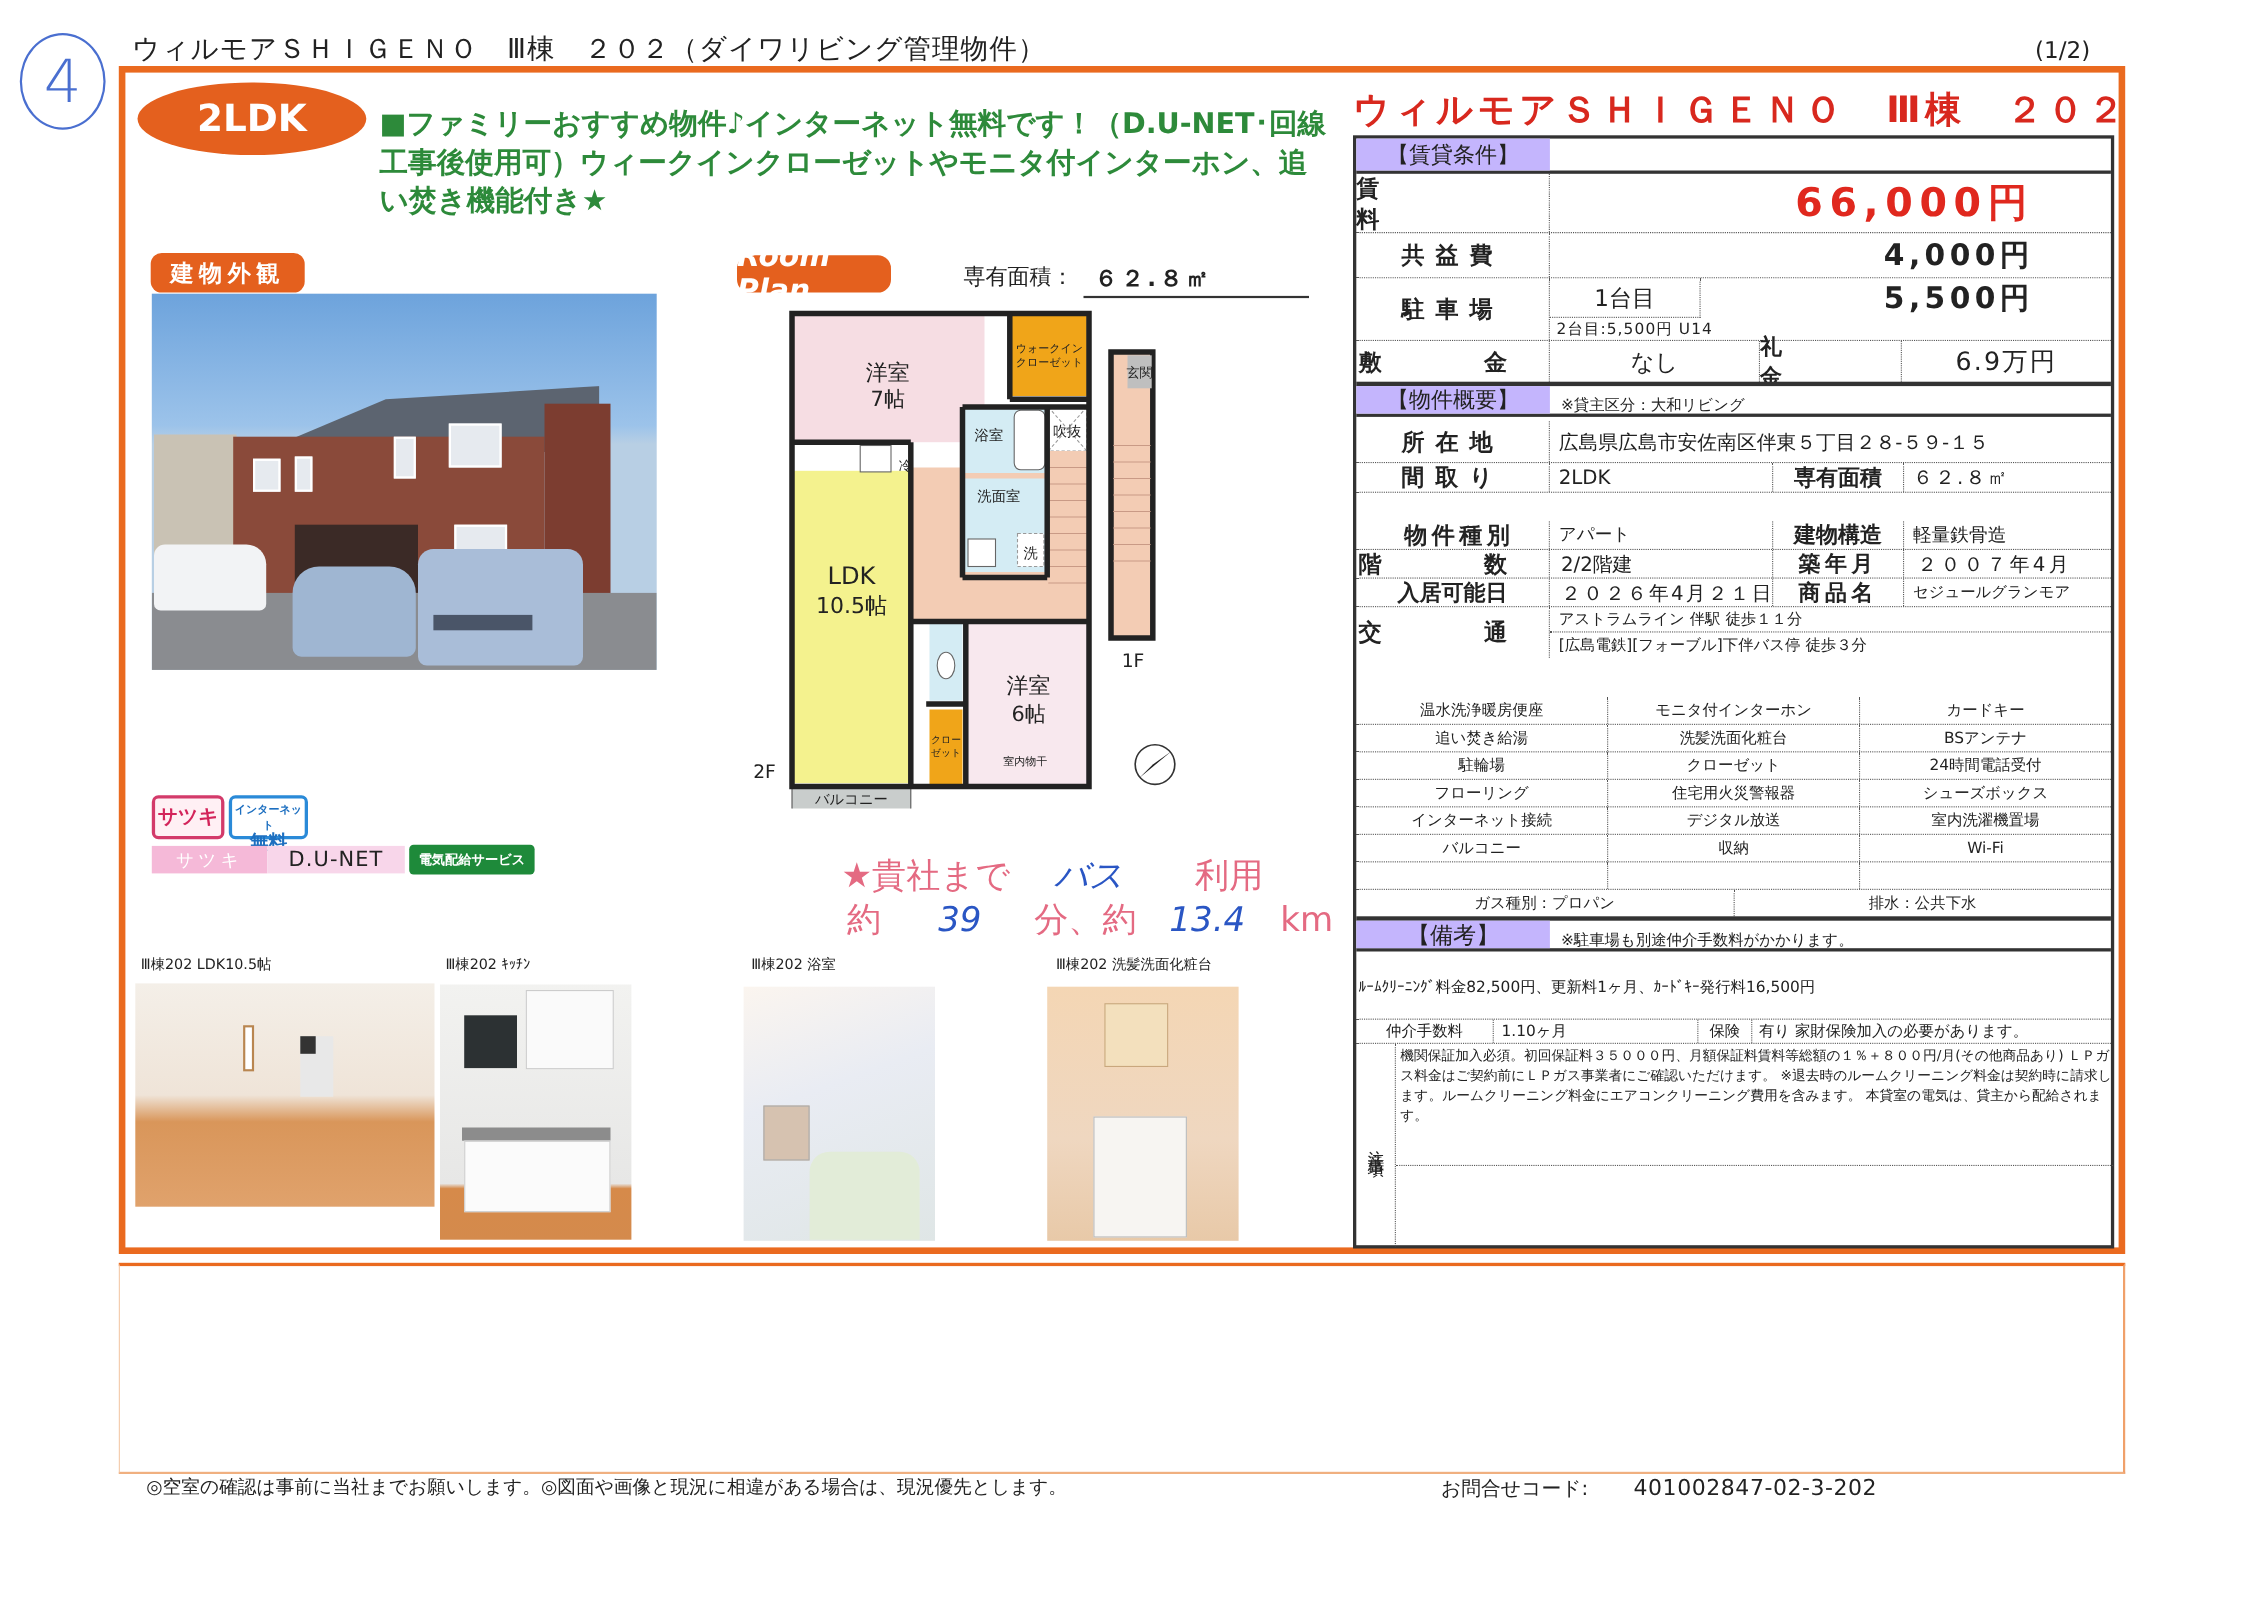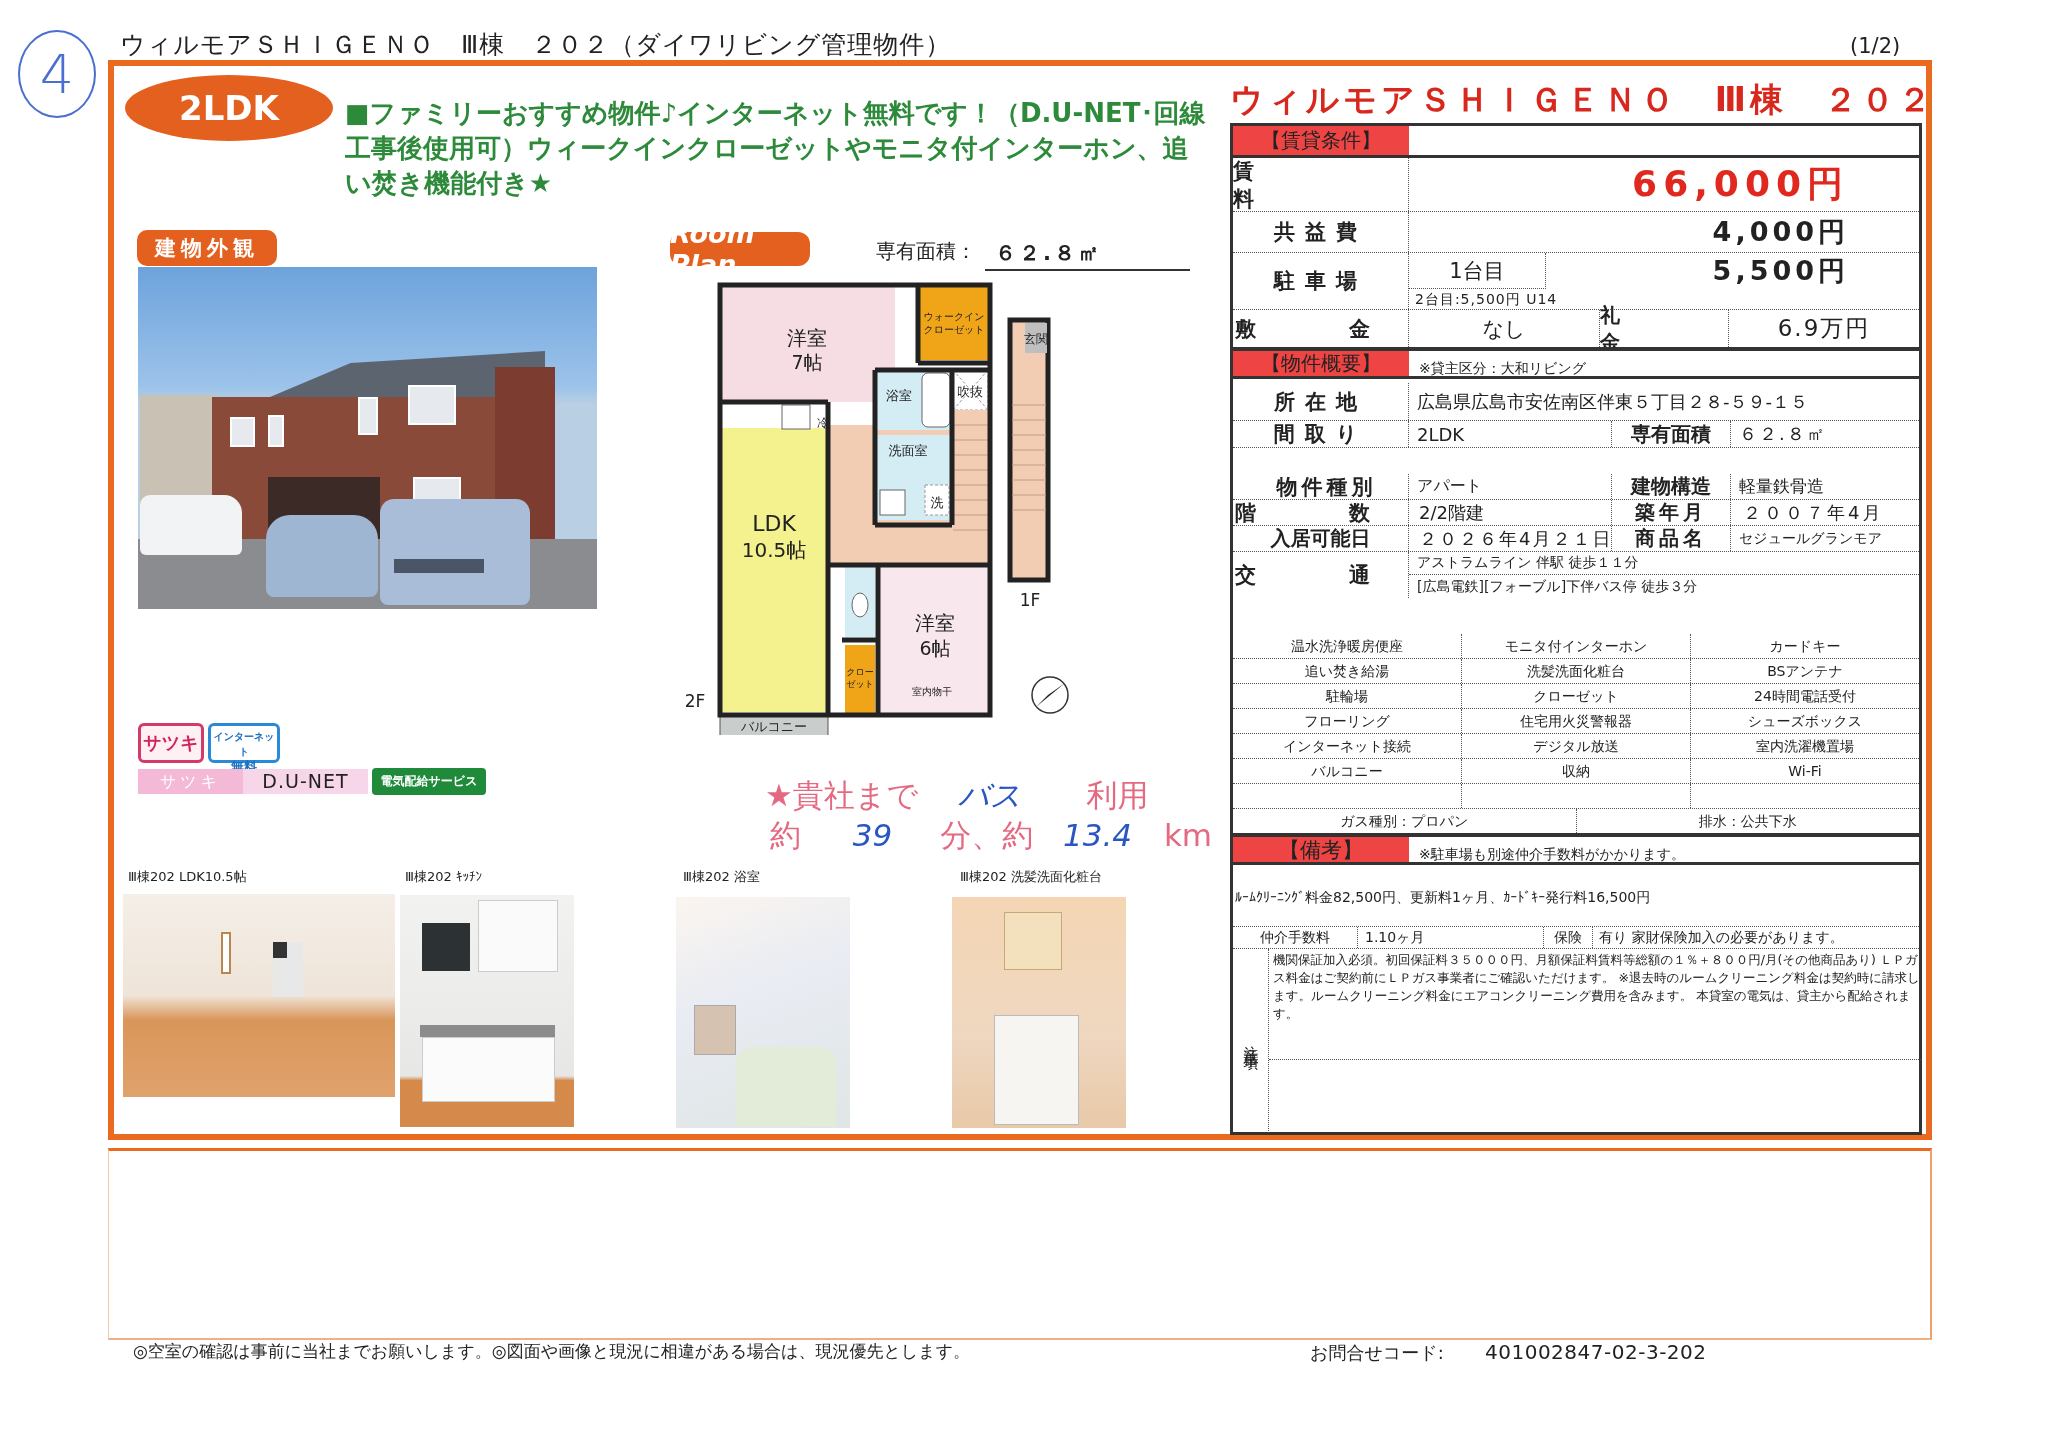--- a/index.html
+++ b/index.html
@@ -47,21 +47,21 @@
   .hw-blue { color: #2a56c4; font-style: italic; }
 
   
   .ph-caption { font-size: 13px; color: #222; white-space: nowrap; }
   .ph { position: absolute; overflow: hidden; }
 
   
   #prop-name { left: 1230px; top: 78px; width: 690px; text-align: center; font-size: 33px; font-weight: bold; color: #d8281e; letter-spacing: 4px; white-space: nowrap; }
   #panel { left: 1230px; top: 123px; width: 692px; height: 1012px; border: 3px solid #333; }
   .sec-head { position: absolute; left: 0; height: 32px; width: 100%; border-top: 4px solid #333; border-bottom: 3px solid #333; }
-  .sec-head .ytag { position: absolute; left: 0; top: 0; width: 176px; height: 100%; background: #ef4444; font-size: 20px; display: flex; align-items: center; justify-content: center; color: #222; }
+  .sec-head .ytag { position: absolute; left: 0; top: 0; width: 176px; height: 100%; background: #c4b5fd; font-size: 20px; display: flex; align-items: center; justify-content: center; color: #222; }
   .sec-head .note { position: absolute; left: 186px; top: 7px; font-size: 15px; color: #222; white-space: nowrap; }
   .row { position: absolute; left: 0; width: 100%; border-bottom: 1px dotted #555; }
   .lbl { position: absolute; left: 0; top: 0; width: 176px; height: 100%; border-right: 1px dotted #555; font-weight: bold; display: flex; align-items: center; justify-content: center; font-size: 21px; letter-spacing: 10px; color: #222; }
   .cell { position: absolute; top: 0; height: 100%; display: flex; align-items: center; font-size: 18px; color: #222; white-space: nowrap; }
   .sub-lbl { position: absolute; top: 0; height: 100%; font-weight: bold; font-size: 20px; display: flex; align-items: center; justify-content: center; border-left: 1px dotted #555; border-right: 1px dotted #555; }
   .big-red { font-size: 36px; font-weight: bold; color: #e0281e; letter-spacing: 6px; }
   .big-blk { font-size: 27px; font-weight: bold; color: #222; letter-spacing: 4px; }
 
   .eq-grid { position: absolute; left: 0; width: 100%; }
   .eq-row { display: flex; height: 25px; border-bottom: 1px dotted #555; }
@@ -209,21 +209,21 @@
   <text x="262" y="420" font-size="10" text-anchor="middle" fill="#222">室内物干</text>
   <text x="104" y="456" font-size="13" text-anchor="middle" fill="#222">バルコニー</text>
   <text x="366" y="68" font-size="12" text-anchor="middle" fill="#222">玄関</text>
   <text x="360" y="331" font-size="17" text-anchor="middle" fill="#222">1F</text>
   <text x="25" y="432" font-size="17" text-anchor="middle" fill="#222">2F</text>
 </svg>
 
 <div id="satsuki-badge" class="abs">サツキ</div>
 <div id="internet-badge" class="abs">
   <div>インターネット</div>
-  <div style="font-size:13px;">無料</div>
+  <div style="font-size:17px;">無料</div>
 </div>
 <div id="brand-strip" class="abs">
   <div id="brand-satsuki">サツキ</div>
   <div id="brand-dunet">D.U-NET</div>
   <div id="brand-denki">電気配給サービス</div>
 </div>
 
 <div id="hw-line1" class="abs">
   <span>★貴社まで</span>
   <span class="hw-blue" style="margin-left:30px;">バス</span>

